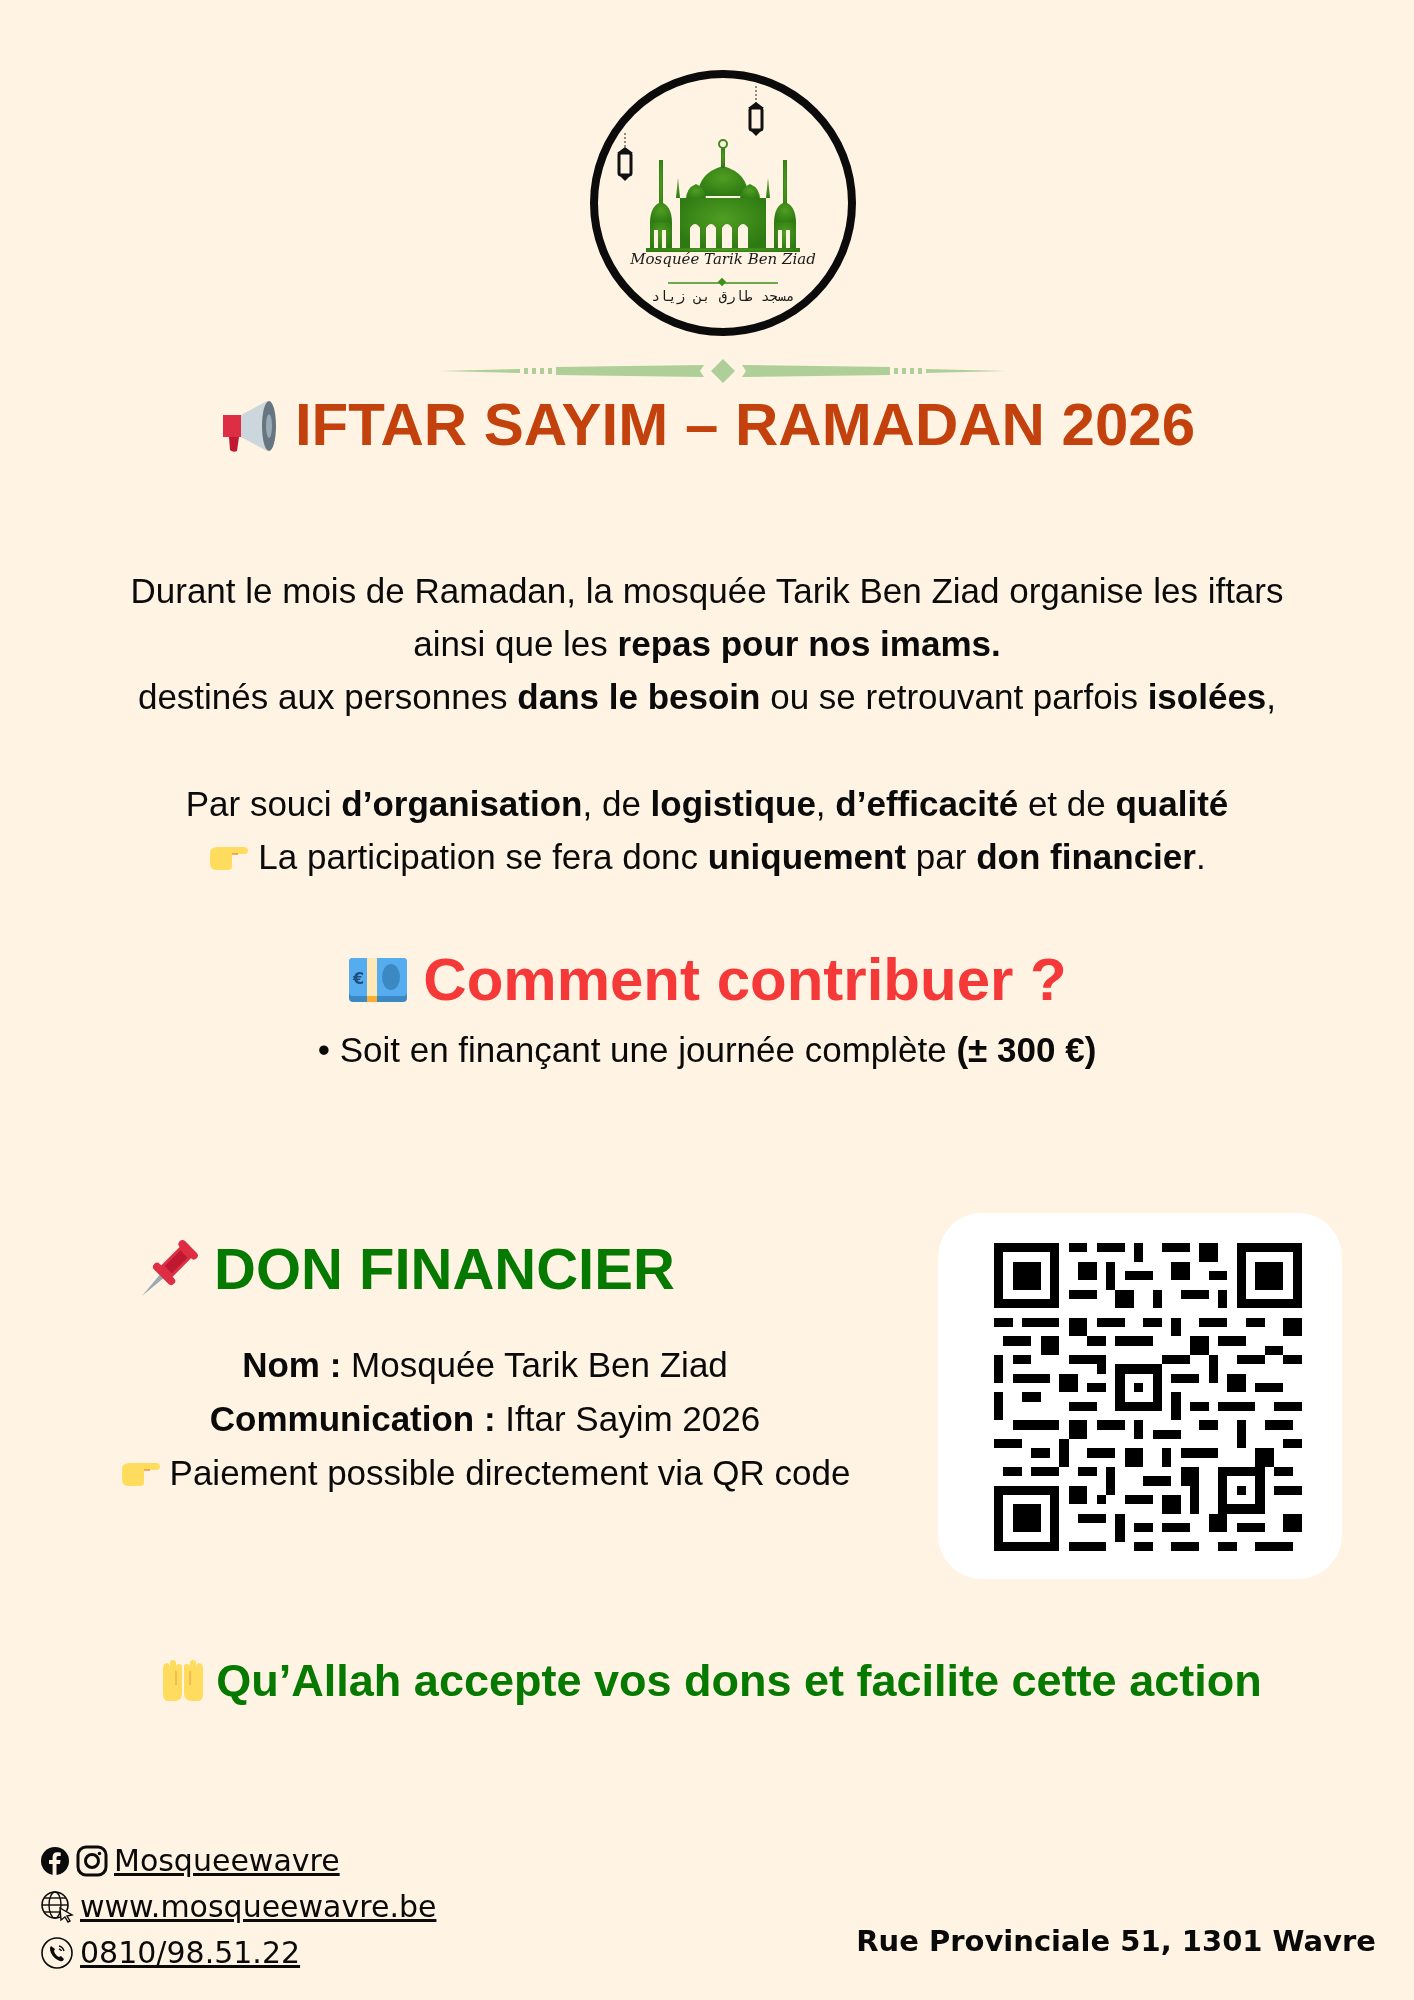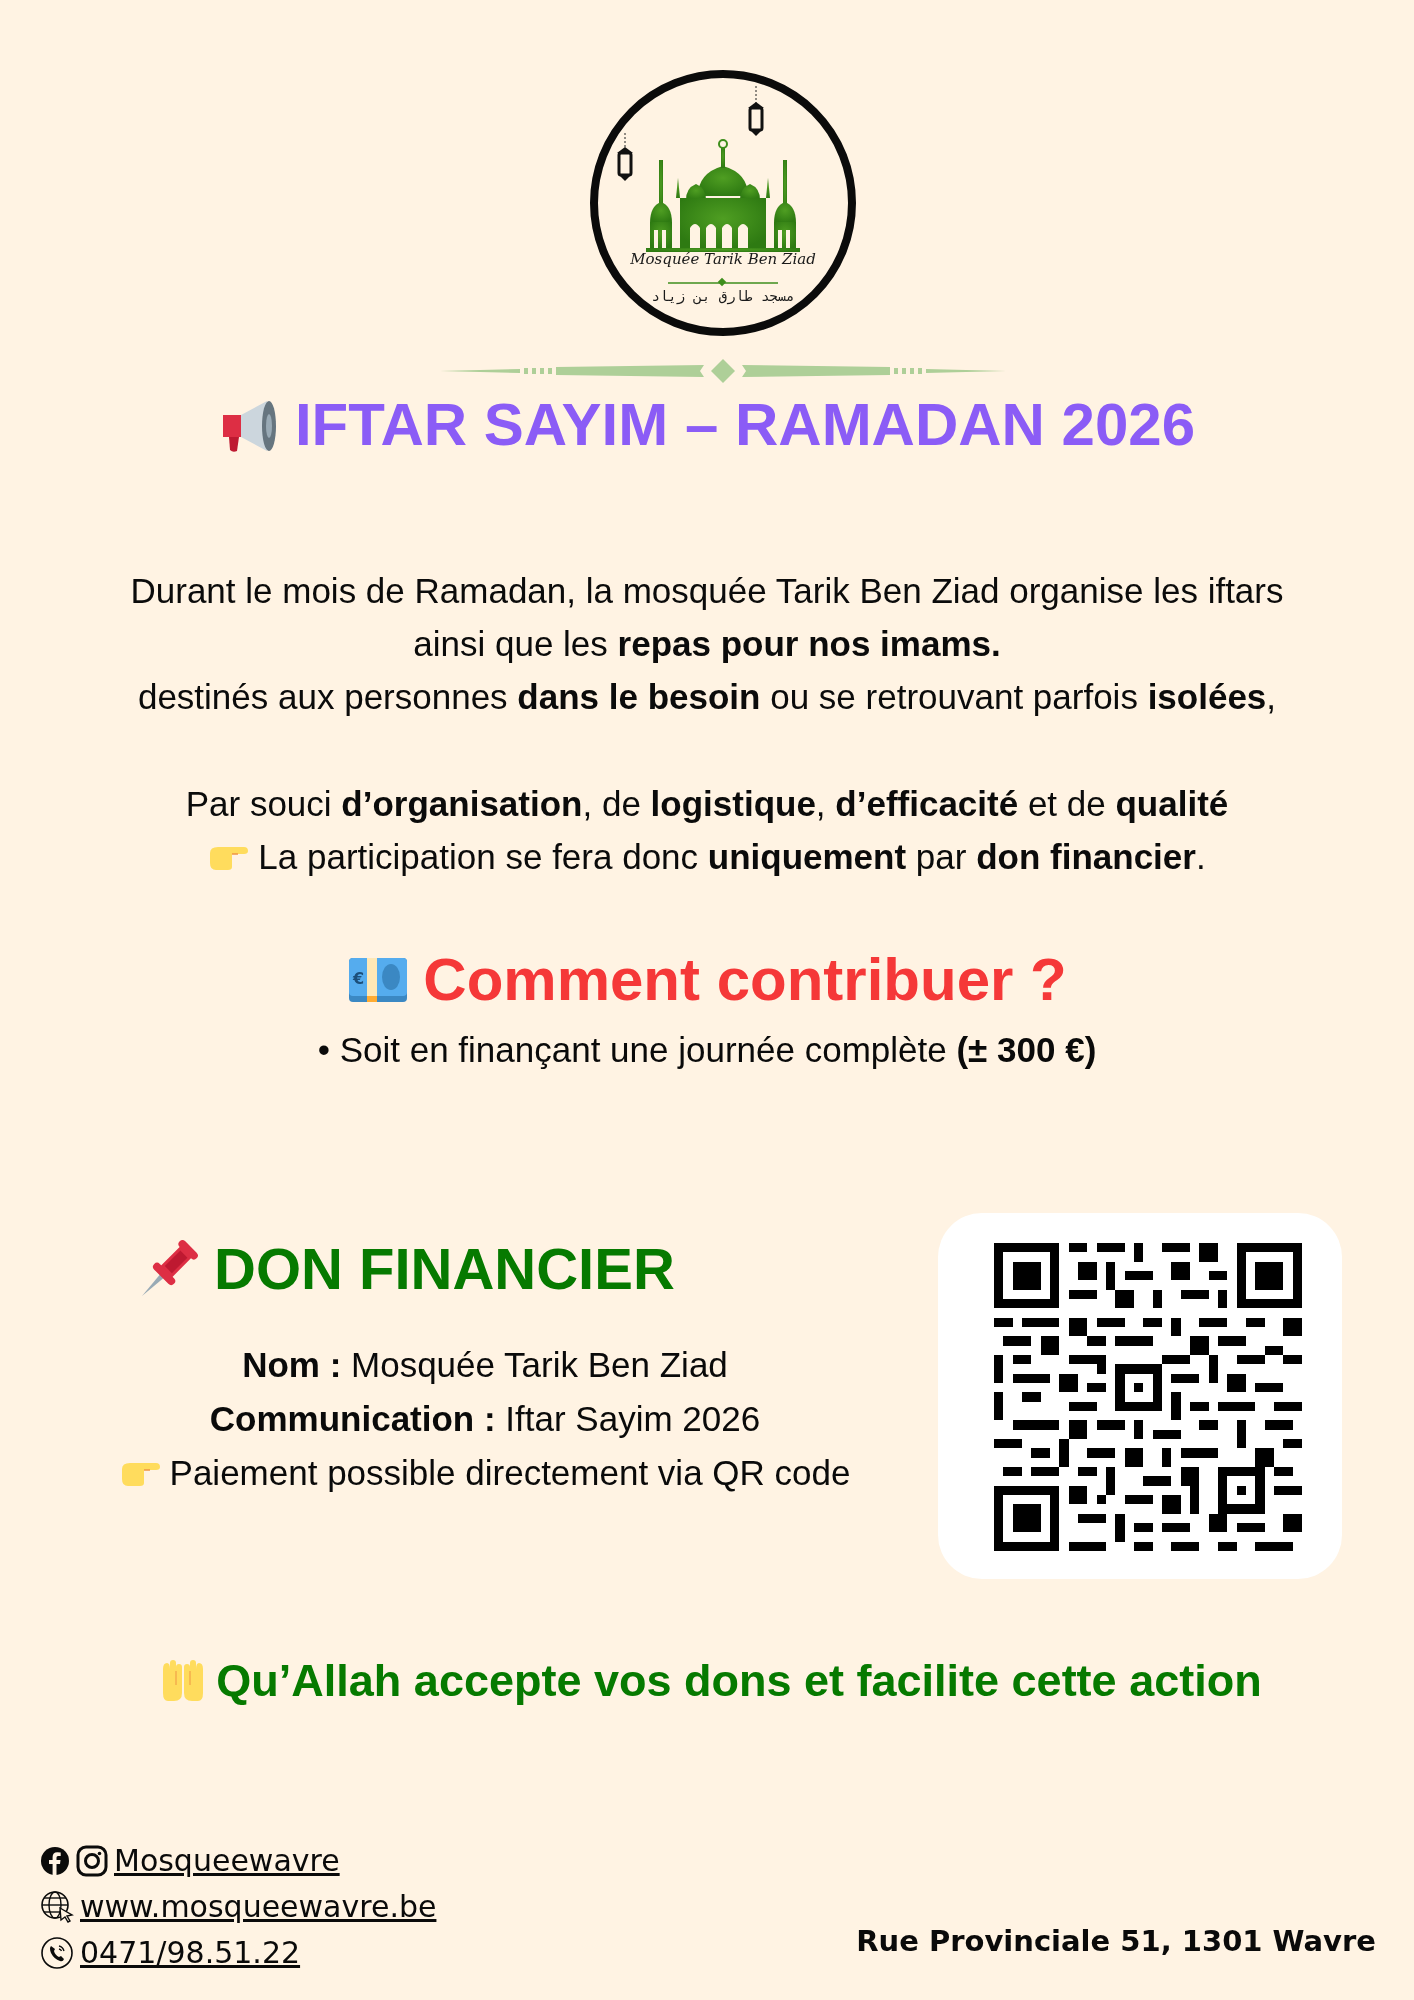--- a/index.html
+++ b/index.html
@@ -39,21 +39,21 @@
     direction: rtl;
   }
 
   
   .divider { left: 440px; top: 358px; width: 566px; height: 26px; }
 
   
   .title {
     top: 390px;
     font-size: 60px; font-weight: bold;
-    color: #8b5cf6;
+    color: #c2410c;
     display: flex; justify-content: center; align-items: center; gap: 14px;
   }
   .title .mega { width: 62px; height: 56px; }
 
   .para {
     font-size: 35px; line-height: 53px; color: #0b0b0b;
   }
   .para b { font-weight: bold; }
   .p1 { top: 564px; }
   .p2 { top: 777px; }
@@ -404,17 +404,17 @@
     </svg>
     <span>www.mosqueewavre.be</span>
   </div>
   <div class="footer-row">
     <svg width="34" height="34" viewBox="0 0 34 34">
       <circle cx="17" cy="17" r="15" fill="none" stroke="#0b0b0b" stroke-width="1.6"></circle>
       <path d="M11 10 Q9 12 11 17 Q14 23 20 25 Q23 26 24 23 L21 20 L19 21 Q15 19 14 15 L15 13 Z" fill="#0b0b0b"></path>
       <path d="M19 10 Q23 11 24 15" fill="none" stroke="#0b0b0b" stroke-width="1.3"></path>
       <path d="M19 13 Q21 13.5 21.5 15" fill="none" stroke="#0b0b0b" stroke-width="1.3"></path>
     </svg>
-    <span>0471/98.51.22</span>
+    <span>0810/98.51.22</span>
   </div>
 </div>
 
 <div class="abs address">Rue Provinciale 51, 1301 Wavre</div>
 
 </body></html>

